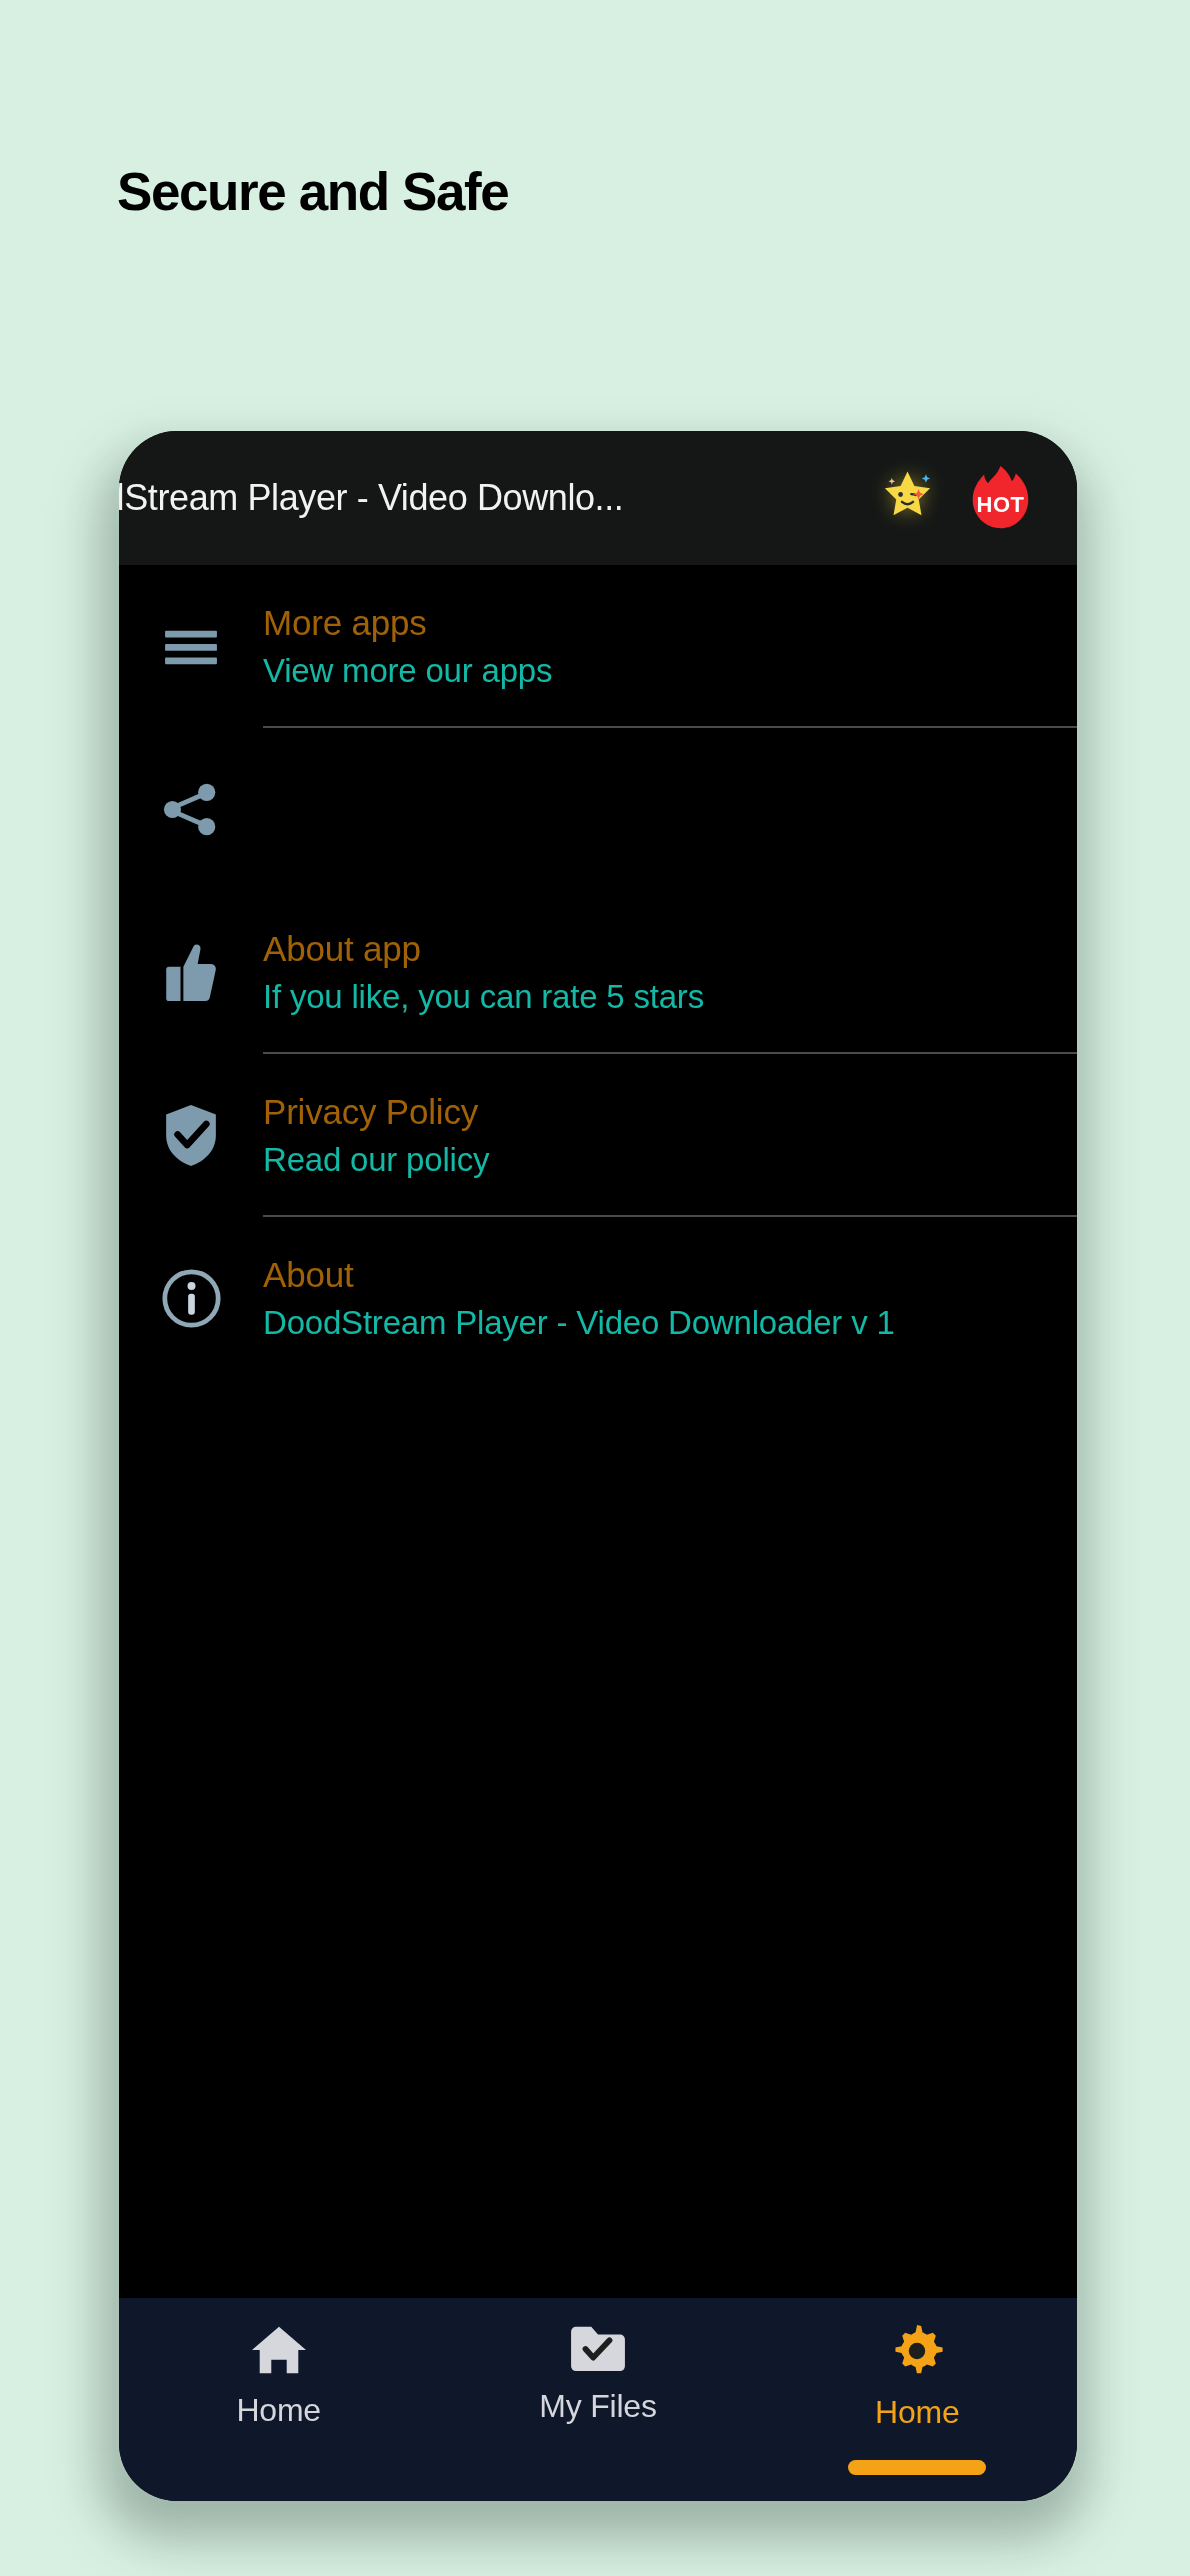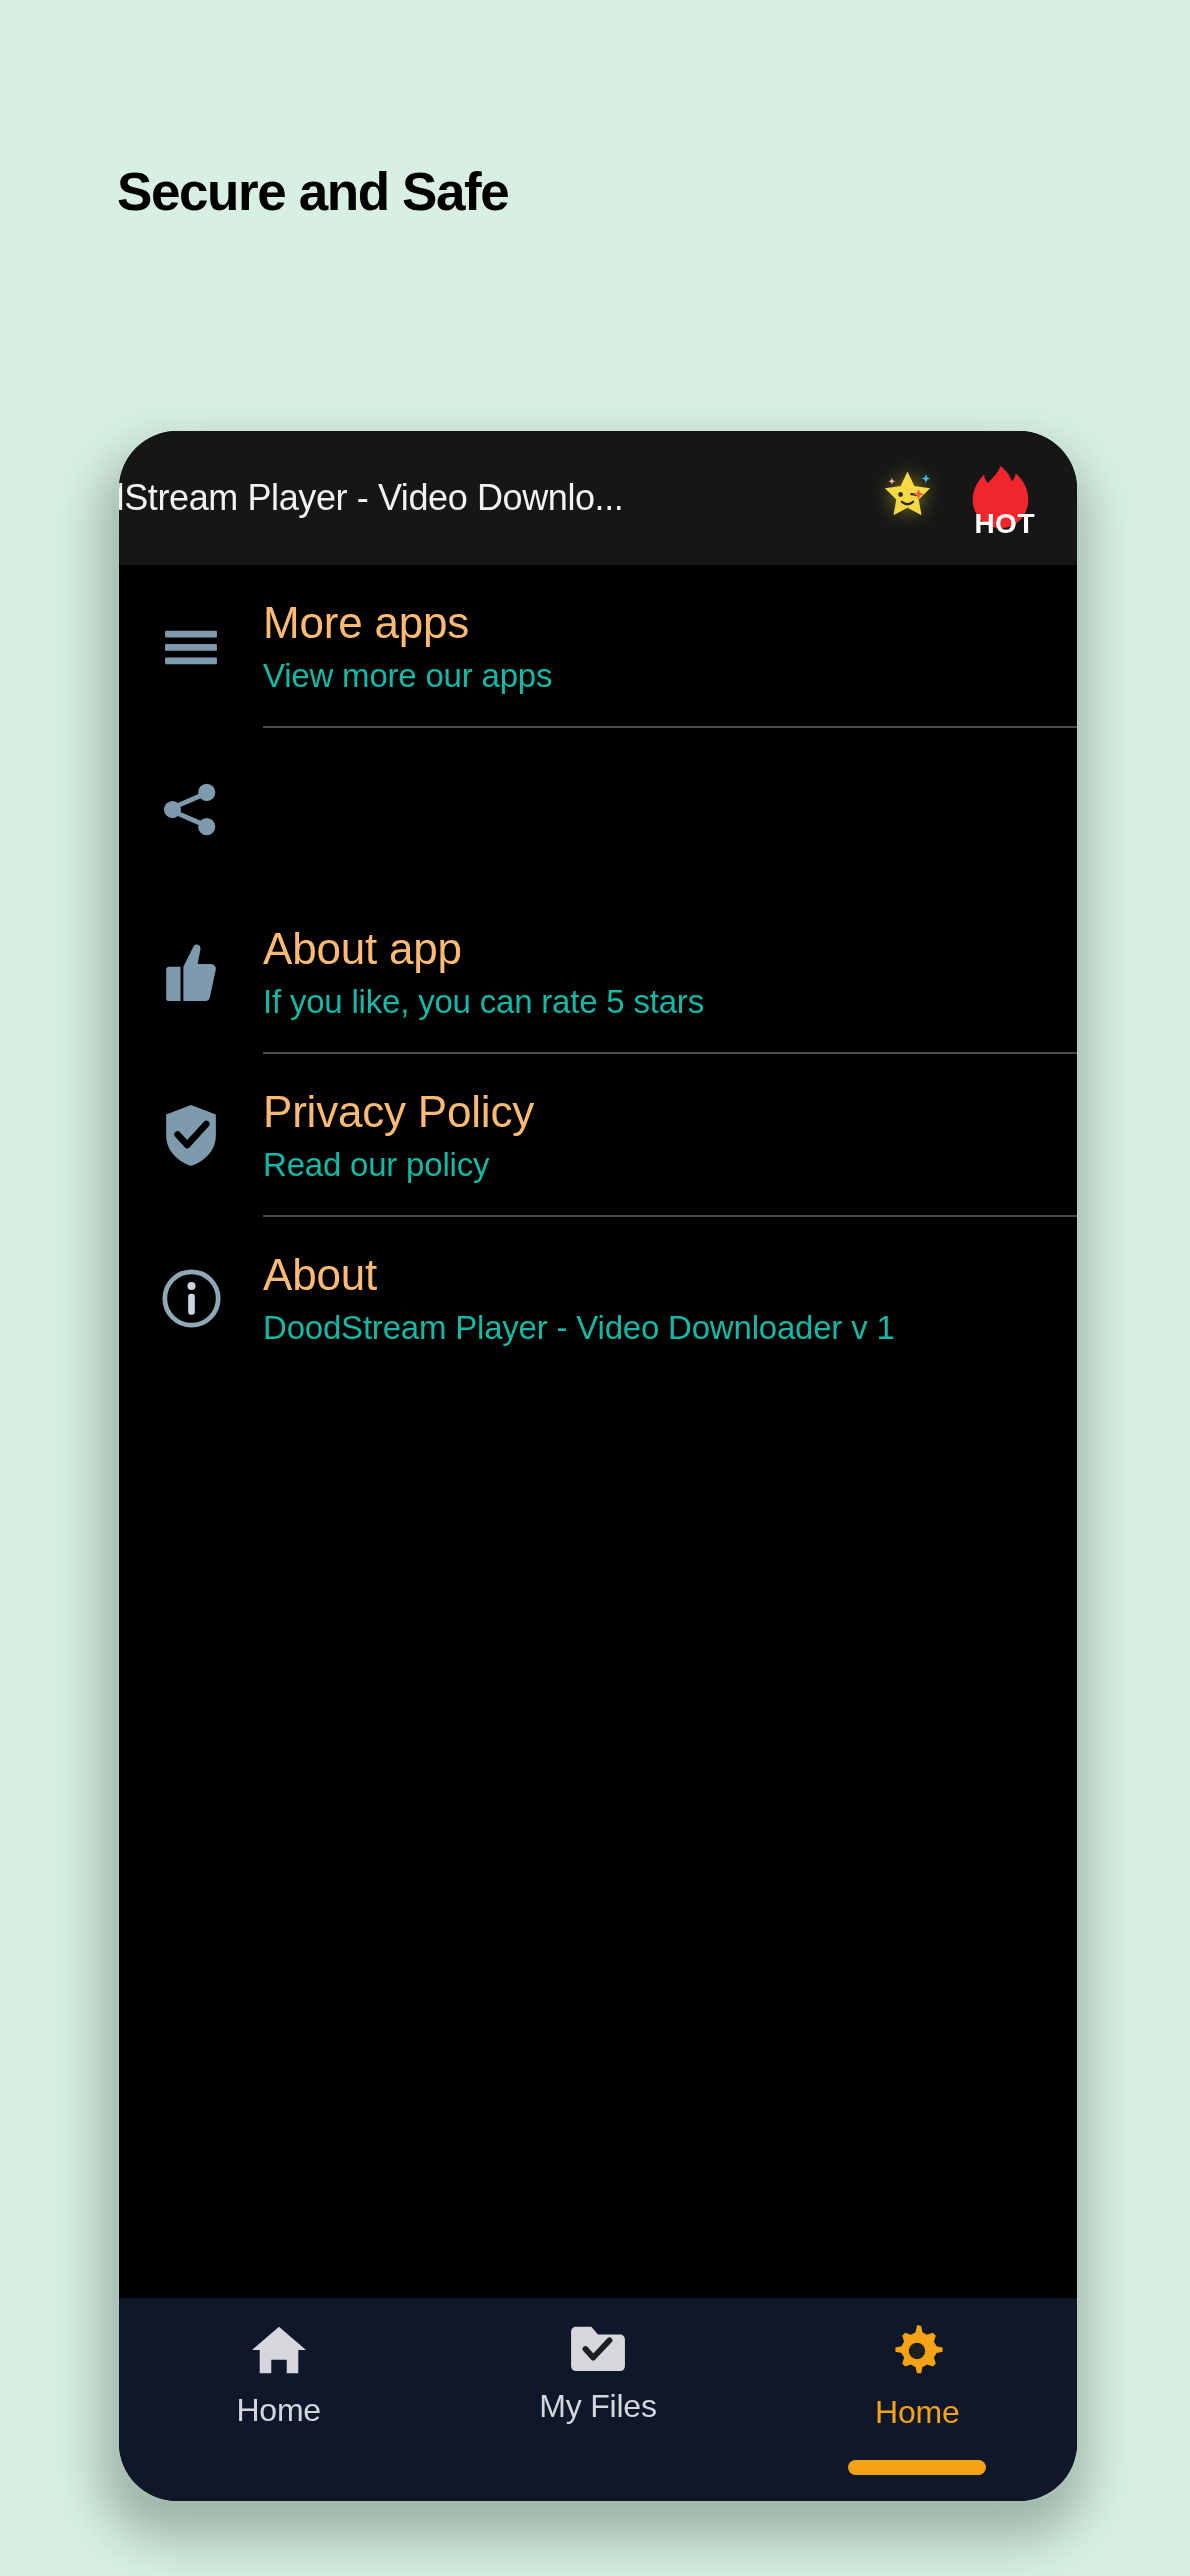--- a/index.html
+++ b/index.html
@@ -98,26 +98,25 @@
     position: relative;
     width: 69px;
     height: 71px;
   }
   .hot-badge svg { display: block; }
   .hot-badge .hot-text {
     position: absolute;
     left: 0;
     top: 29px;
     width: 69px;
-    text-align: right;
+    text-align: center;
     color: #ffffff;
-    font-size: 28px;
+    font-size: 22px;
     font-weight: bold;
     letter-spacing: 0.5px;
-    margin-top: 16px;
   }
 
   
   .menu {
     position: absolute;
     left: 0;
     top: 134px;
     width: 958px;
     bottom: 203px;
     background: #000000;
@@ -141,22 +140,22 @@
   .menu-text {
     flex: 1;
     position: relative;
     height: 100%;
     display: flex;
     flex-direction: column;
     justify-content: center;
     padding-right: 19px;
   }
   .menu-title {
-    color: #fdba74;
-    font-size: 44px;
+    color: #a16207;
+    font-size: 35px;
     letter-spacing: -0.2px;
     margin-bottom: 8.6px;
     white-space: nowrap;
   }
   .menu-sub {
     color: #14b8a6;
     font-size: 33px;
     letter-spacing: -0.2px;
     white-space: nowrap;
   }

